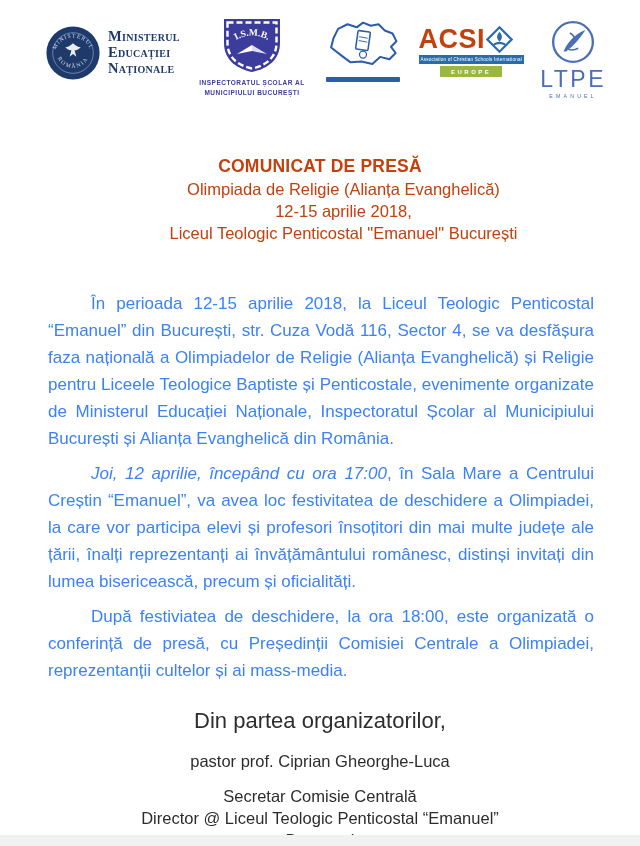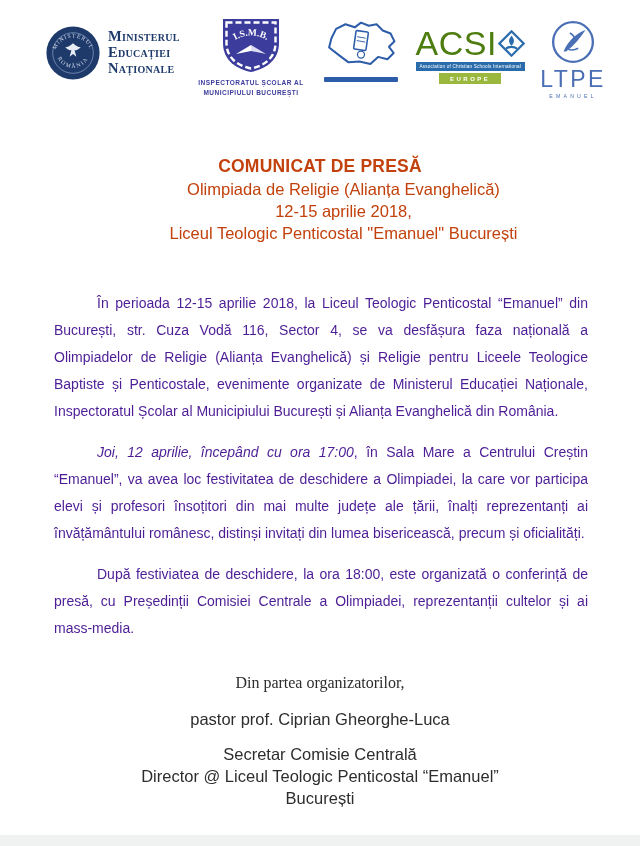--- a/index.html
+++ b/index.html
@@ -27,21 +27,21 @@
   .ismb-caption {
     margin-top:4px; font-size:6.5px; font-weight:bold; color:#3c3c9c;
     text-transform:uppercase; letter-spacing:.5px; text-align:center; line-height:1.6;
   }
 
   .aliance { display:flex; flex-direction:column; align-items:center; margin-top:2px; }
   .aliance-bar { width:74px; height:5px; background:#2d5da9; margin-top:3px; border-radius:1px; }
 
   .acsi { display:flex; flex-direction:column; margin-top:10px; }
   .acsi-top { display:flex; align-items:center; gap:1px; }
-  .acsi-acronym { color:#4d7c0f; font-weight:normal; font-size:34px; letter-spacing:.5px; line-height:1; }
+  .acsi-acronym { color:#c2410c; font-weight:bold; font-size:27px; letter-spacing:.5px; line-height:1; }
   .acsi-subbar {
     margin-top:2px; background:#2a6cab; color:#fff; font-size:4.6px;
     text-align:center; padding:2px 2px; white-space:nowrap; letter-spacing:.2px;
   }
   .acsi-region {
     margin:2px auto 0; background:#9ab83d; color:#fff; font-size:6px; font-weight:bold;
     letter-spacing:2.5px; text-align:center; padding:2.5px 0; width:62px;
   }
 
   .ltpe { display:flex; flex-direction:column; align-items:center; margin-top:3px; }
@@ -49,28 +49,28 @@
   .ltpe-sub { color:#4a6fb5; font-size:5.2px; letter-spacing:3.2px; margin-top:2px; }
 
   
   .title-block { text-align:center; margin-top:56px; color:#c2410c; }
   .doc-title { font-size:17.5px; font-weight:bold; letter-spacing:.2px; line-height:23px; }
   .title-line { font-size:16.5px; line-height:22px;padding-left:47px; }
 
   
   .body-text { margin:46px 38px 0 40px; }
   .para {
-    margin:14px; font-size:14px; line-height:27px; color:#4c1d95;
+    margin:8px; font-size:17px; line-height:27px; color:#3b82f6;
     text-align:justify; text-indent:43px;
   }
   .lead { font-weight:normal; font-style:italic; }
 
   
   .signature { text-align:center; color:#2d2d2d; }
-  .sig-from { margin-top:32px; font-size:16px;font-family:Liberation Serif, serif; }
+  .sig-from { margin-top:24px; font-size:22px; }
   .sig-name { margin-top:18px; font-size:16.5px; }
   .sig-role { margin-top:14px; font-size:16.5px; line-height:22px; }
 
   .bottom-band { position:absolute; left:0; right:0; bottom:0; height:11px; background:#f0f1f1; }
 </style>
 </head>
 <body>
 
 <div class="page">
 

